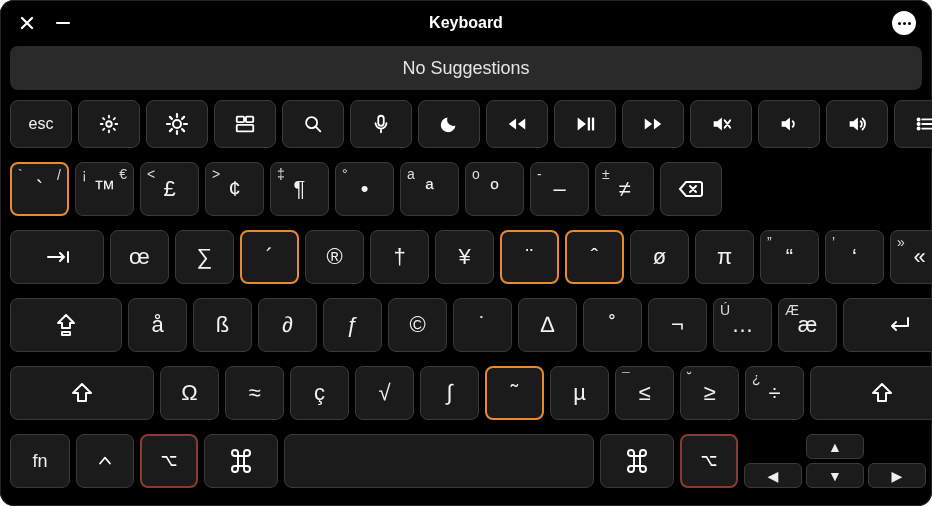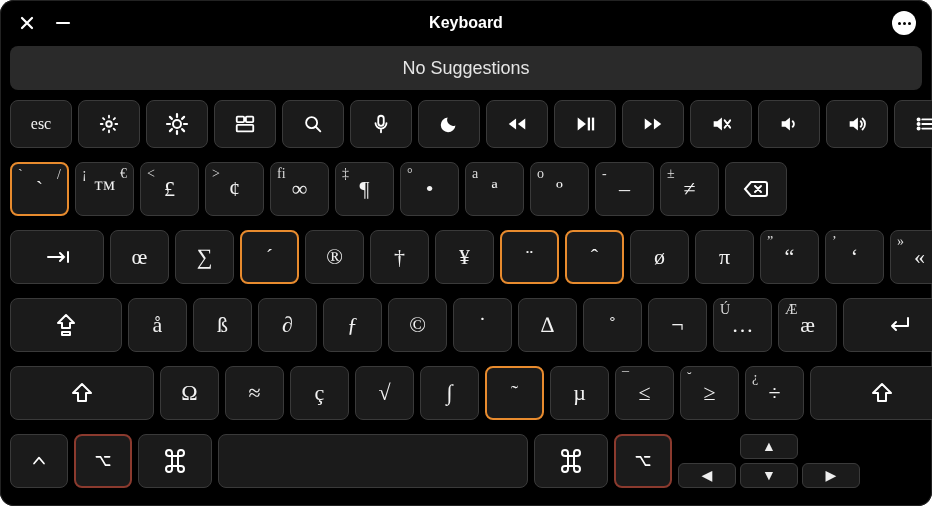--- a/index.html
+++ b/index.html
@@ -64,21 +64,20 @@
     color: #e5e5e5;
     font-size: 18px;
     margin-bottom: 10px;
   }
 
   .kbd {
     flex: 1;
     display: flex;
     flex-direction: column;
     gap: 14px;
-    font-family: Liberation Serif, serif;
   }
   .row {
     display: flex;
     gap: 6px;
     height: 54px;
   }
   .row.fn { height: 48px; }
   .row.bottom { height: 54px; }
 
   .key {
@@ -273,24 +272,20 @@
         </div>
         <div class="key w-1">
           <span class="corner-tl">&lt;</span>
           <span class="center">£</span>
         </div>
         <div class="key w-1">
           <span class="corner-tl">&gt;</span>
           <span class="center">¢</span>
         </div>
         <div class="key w-1">
-          <span class="corner-tl">fi</span>
-          <span class="center">∞</span>
-        </div>
-        <div class="key w-1">
           <span class="corner-tl">‡</span>
           <span class="center">¶</span>
         </div>
         <div class="key w-1">
           <span class="corner-tl">°</span>
           <span class="center">•</span>
         </div>
         <div class="key w-1">
           <span class="corner-tl">a</span>
           <span class="center">ª</span>
@@ -453,20 +448,23 @@
           <span class="center">÷</span>
         </div>
         <div class="key w-shiftR icon">
           <svg width="26" height="24" viewBox="0 0 26 24" stroke="#fff" fill="none" stroke-width="2" stroke-linejoin="round">
             <path d="M13 3l9 9h-5v8H9v-8H4z"></path>
           </svg>
         </div>
       </div>
 
     <div class="row bottom">
+      <div class="key w-bfn">
+          <span class="center small">fn</span>
+        </div>
       <div class="key w-mod icon">
           <svg width="20" height="20" viewBox="0 0 24 24">
             <path d="M6 15l6-7 6 7" stroke-linecap="round" stroke-linejoin="round"></path>
           </svg>
         </div>
       <div class="key w-mod icon highlight-red">
           <svg width="22" height="20" viewBox="0 0 24 24">
             <path d="M4 7h5l6 10h5M14 7h6" stroke-linecap="round"></path>
           </svg>
         </div>

